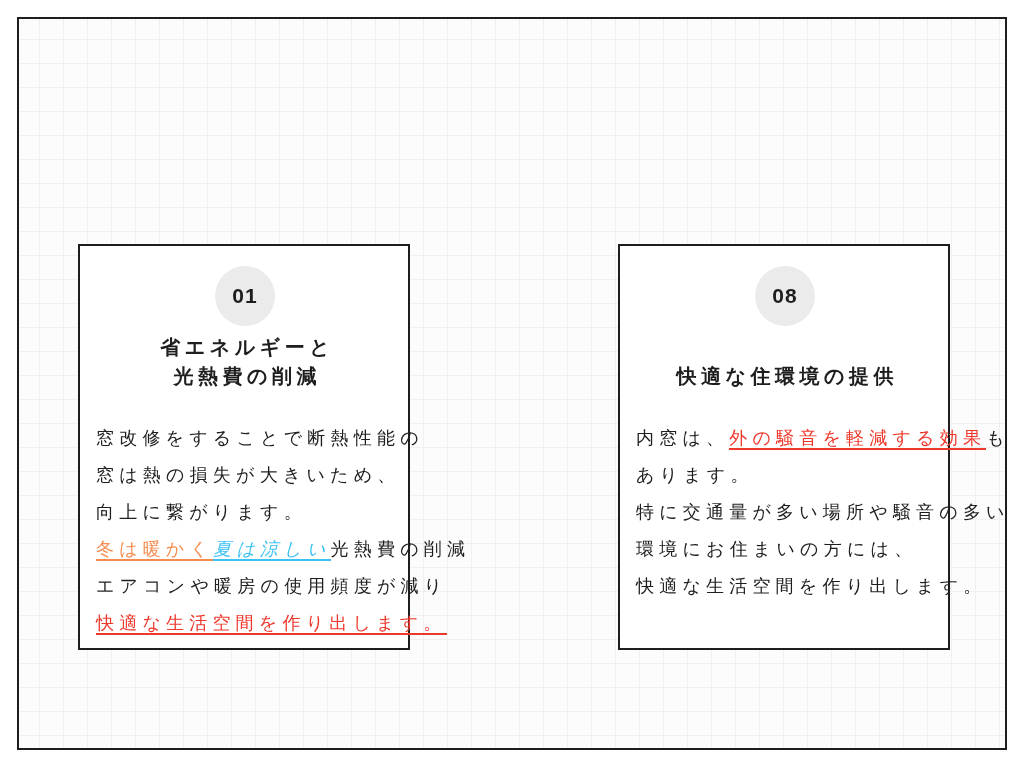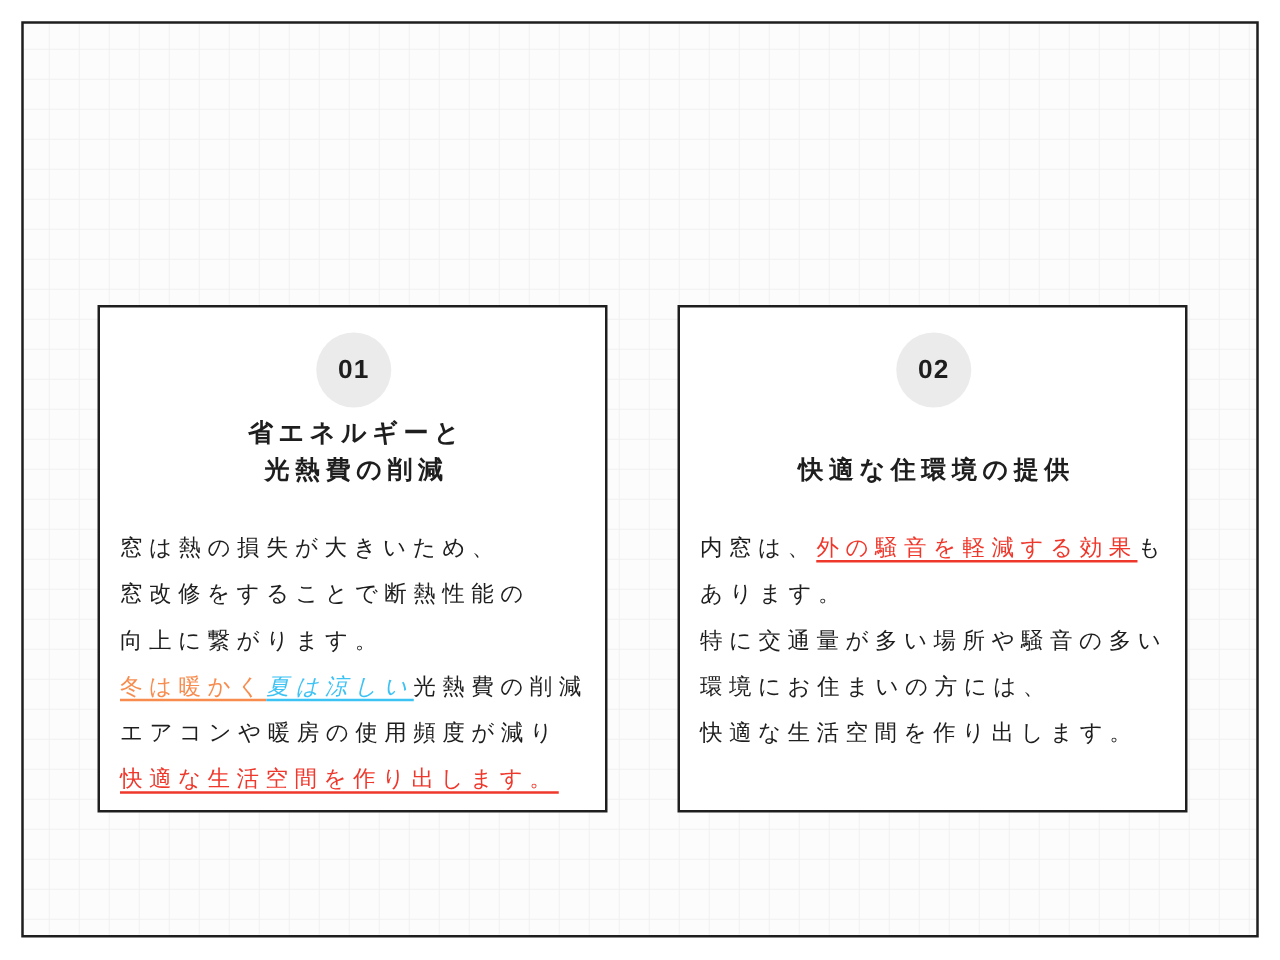--- a/index.html
+++ b/index.html
@@ -44,21 +44,21 @@
   .cards {
     position: absolute;
     top: 225px;
     left: 59px;
     right: 55px;
     display: flex;
     justify-content: space-between;
   }
 
   .card {
-    width: 408px;
+    width: 332px;
     height: 406px;
     border: 2px solid var(--border, #1e1e1e);
     background: #ffffff;
     padding: 0 14px 0 16px;
     display: flex;
     flex-direction: column;
     align-items: center;
     overflow: visible;
   }
 
@@ -130,32 +130,32 @@
 
     <section class="card">
       <div class="num-circle">
         <span>01</span>
       </div>
       <h2 class="card-heading">
           <div>省エネルギーと</div>
           <div>光熱費の削減</div>
         </h2>
       <div class="card-body">
+          <div class="line"><span class="seg seg-plain">窓改修をすることで断熱性能の</span></div>
           <div class="line"><span class="seg seg-plain">窓は熱の損失が大きいため、</span></div>
-          <div class="line"><span class="seg seg-plain">窓改修をすることで断熱性能の</span></div>
           <div class="line"><span class="seg seg-plain">向上に繋がります。</span></div>
           <div class="line"><span class="seg seg-orange">冬は暖かく</span><span class="seg seg-blue">夏は涼しい</span><span class="seg seg-plain">光熱費の削減</span></div>
           <div class="line"><span class="seg seg-plain">エアコンや暖房の使用頻度が減り</span></div>
           <div class="line"><span class="seg seg-red">快適な生活空間を作り出します。</span></div>
         </div>
     </section>
 
     <section class="card">
       <div class="num-circle">
-        <span>02</span>
+        <span>08</span>
       </div>
       <h2 class="card-heading">
           <div>快適な住環境の提供</div>
         </h2>
       <div class="card-body">
           <div class="line"><span class="seg seg-plain">内窓は、</span><span class="seg seg-red">外の騒音を軽減する効果</span><span class="seg seg-plain">も</span></div>
           <div class="line"><span class="seg seg-plain">あります。</span></div>
           <div class="line"><span class="seg seg-plain">特に交通量が多い場所や騒音の多い</span></div>
           <div class="line"><span class="seg seg-plain">環境にお住まいの方には、</span></div>
           <div class="line"><span class="seg seg-plain">快適な生活空間を作り出します。</span></div>

